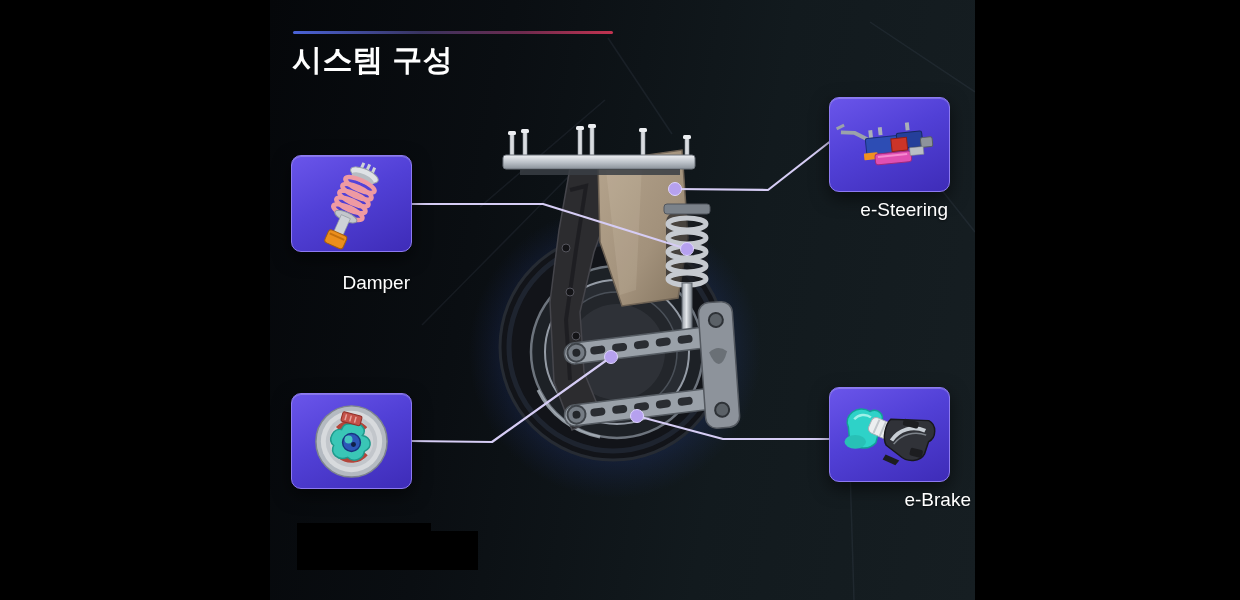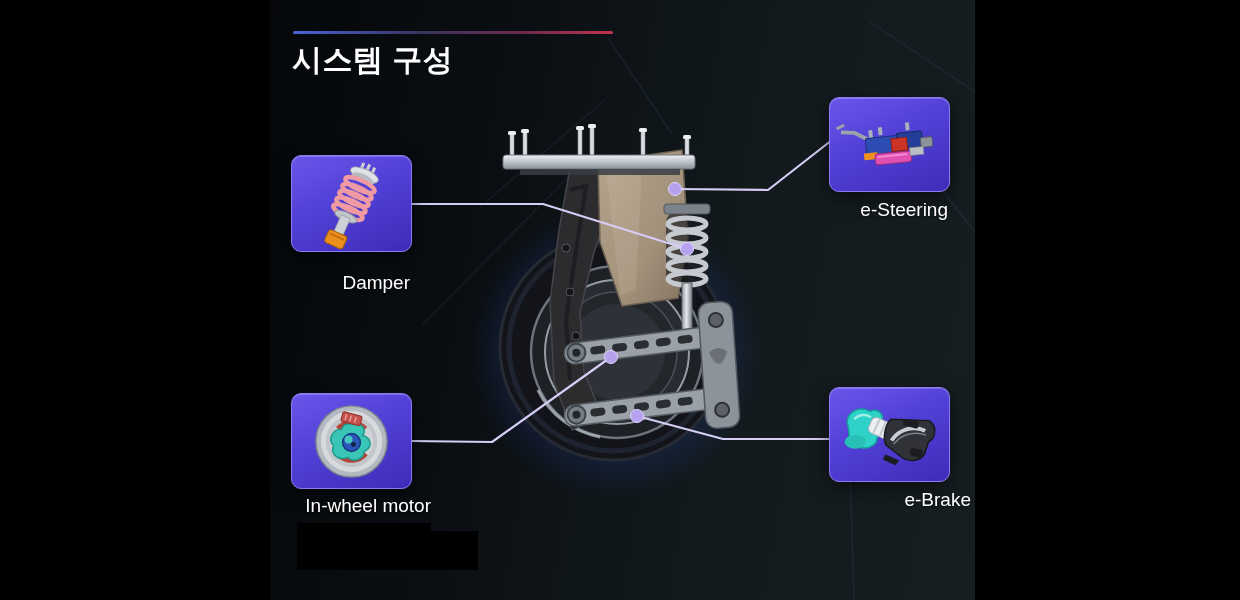--- a/index.html
+++ b/index.html
@@ -241,21 +241,20 @@
       <path d="M60,30 C70,28 76,36 71,42 C80,44 82,54 73,58 C72,66 62,70 56,64 C46,68 38,60 42,52 C35,46 42,34 50,36 C52,30 56,30 60,30 Z" fill="#3ac6b6" stroke="#1f9a8c" stroke-width="1.5"></path>
       <g transform="rotate(15 60 25)">
         <rect x="50" y="20" width="20" height="10" rx="2" fill="#c4524a" stroke="#8f2f28"></rect>
         <path d="M54,22 v6 M59,22 v6 M64,22 v6" stroke="#e8a49e" stroke-width="1.5"></path>
       </g>
       <circle cx="60" cy="49" r="9" fill="#2c57b8" stroke="#16367e" stroke-width="1.5"></circle>
       <circle cx="57" cy="46" r="4" fill="#49d0c0" opacity=".9"></circle>
       <circle cx="62" cy="51" r="2.5" fill="#102048"></circle>
     </svg>
   </div>
-  <div class="card-label" id="label-motor">In-wheel motor</div>
 
   <div class="card" id="card-brake">
     <svg viewBox="0 0 120 95">
       <path d="M18,40 C12,28 28,16 40,24 C48,20 55,27 52,34 L46,56 C38,65 22,62 19,51 Z" fill="#2ed2c8" stroke="#13a096" stroke-width="1.5"></path>
       <ellipse cx="25" cy="55" rx="11" ry="7" fill="#28c0b6"></ellipse>
       <path d="M24,32 C28,27 36,26 41,30" fill="none" stroke="#9ef0e8" stroke-width="2.5"></path>
       <g transform="rotate(24 52 42)">
         <rect x="39" y="33" width="27" height="17" rx="5" fill="#eceef0" stroke="#a9b0b7"></rect>
         <path d="M46,34 v15 M53,34 v15" stroke="#c3c8cd" stroke-width="2"></path>
       </g>

